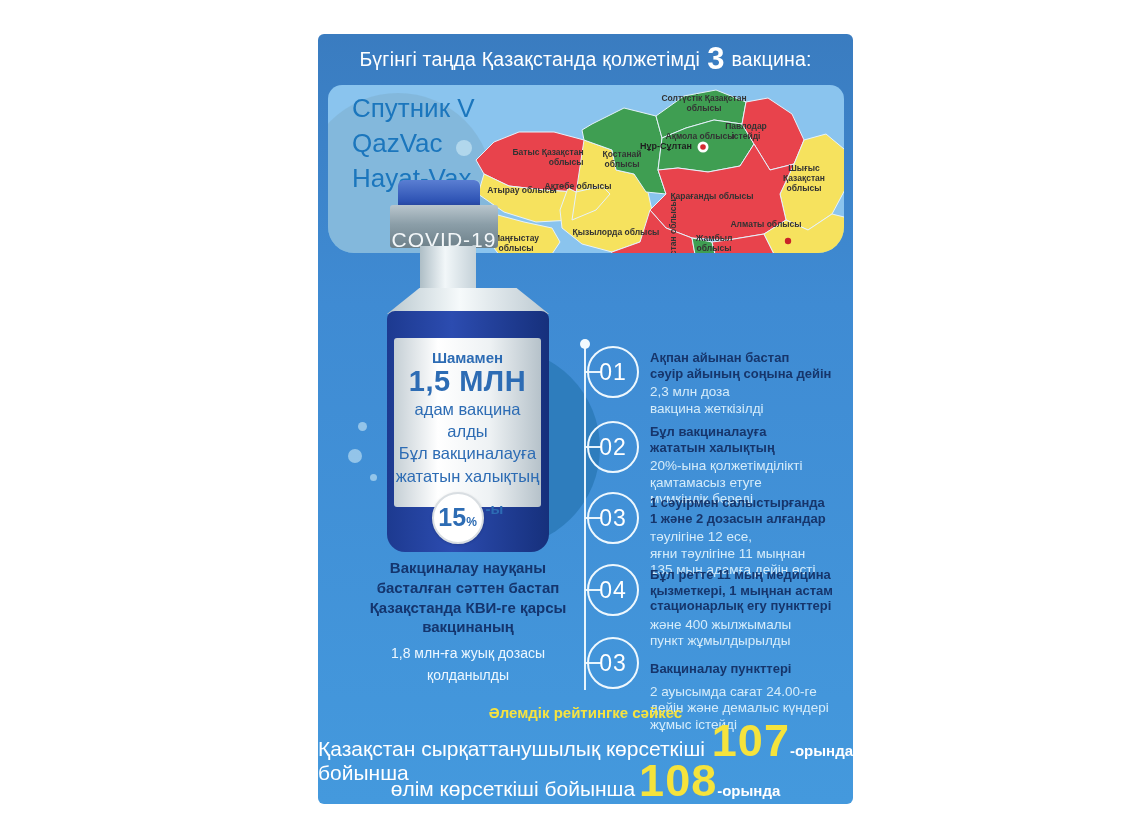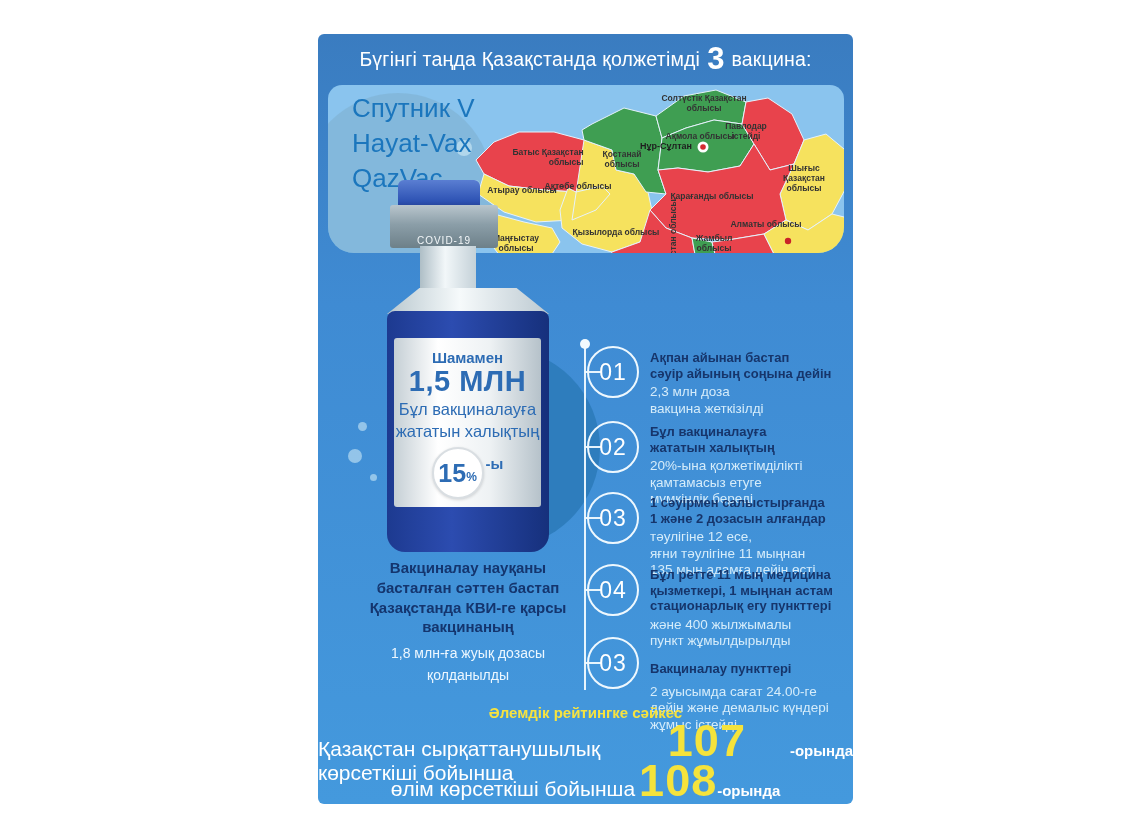--- a/index.html
+++ b/index.html
@@ -37,21 +37,21 @@
   
   .big-circle { position:absolute; left:82px; top:314px; width:200px; height:200px; border-radius:50%;
     background:#2e7dbd; }
 
   
   .bottle-cap { position:absolute; left:80px; top:146px; width:82px; height:28px;
     background:linear-gradient(180deg,#5a7ed2 0%,#2e53b4 75%,#233f92 100%); border-radius:6px 6px 2px 2px; z-index:3; }
   .bottle-band { position:absolute; left:72px; top:171px; width:108px; height:43px;
     background:linear-gradient(180deg,#b9c6cd 0%,#8b9ea8 45%,#6d8089 100%); border-radius:3px; z-index:3;
     display:flex; flex-direction:column; align-items:center; justify-content:center; }
-  .brand { color:#f3f7f9; font-size:10px; letter-spacing:1px; font-weight:400;margin-top:36px; }
+  .brand { color:#f3f7f9; font-size:21px; letter-spacing:1px; font-weight:400;margin-top:36px; }
   .brand-sub { color:#eef3f5; font-size:7px; font-weight:700; letter-spacing:2px; margin-top:2px; }
   .bottle-neck { position:absolute; left:102px; top:212px; width:56px; height:46px; z-index:3;
     background:linear-gradient(90deg,#aebec6 0%,#f2f7f9 45%,#c4d1d8 100%); }
   .bottle-shoulder { position:absolute; left:69px; top:254px; width:162px; height:26px; z-index:3;
     background:linear-gradient(90deg,#b9c8cf 0%,#f6fafb 45%,#bcc9d1 100%);
     clip-path:polygon(20% 0,80% 0,100% 100%,0 100%); }
   .bottle-body { position:absolute; left:69px; top:277px; width:162px; height:241px; z-index:3;
     background:linear-gradient(90deg,#1d3a90 0%,#2c4cb0 40%,#16307c 100%); border-radius:8px 8px 18px 18px; }
   .bottle-label { position:absolute; left:76px; top:304px; width:147px; height:169px; z-index:4;
     background:linear-gradient(90deg,#c5cfd5 0%,#ffffff 30%,#eef2f4 65%,#b6c2ca 100%);
@@ -79,21 +79,21 @@
     border:2px solid #eef8fe; color:#fff; font-size:23px; letter-spacing:1px;
     display:flex; align-items:center; justify-content:center; }
   .tl-text { position:absolute; left:332px; width:205px; }
   .tl-heading { font-size:13px; font-weight:700; color:#16356b; line-height:1.2; white-space:pre-line; }
   .tl-body { margin-top:3px; font-size:13.5px; font-weight:400; color:#d5ecfa; line-height:1.22; white-space:pre-line; }
 
   
   .rating-heading { position:absolute; left:0; top:670px; width:100%; text-align:center;
     font-size:15px; font-weight:700; color:#f7e33f; }
   .rating-row { position:absolute; left:0; width:100%; display:flex; align-items:baseline; justify-content:center; }
-  .rating-row1 { top:686px;gap:44px; }
+  .rating-row1 { top:686px; }
   .rating-row2 { top:726px; }
   .rating-text { font-size:21px; color:#fff; font-weight:400; }
   .rating-number { font-size:45px; font-weight:800; color:#f5e33c; line-height:.95; letter-spacing:1px; margin-left:4px; }
   .rating-suffix { font-size:15px; color:#fff; font-weight:600; }
 </style>
 </head>
 <body>
 
 <div class="page">
   <div class="poster">
@@ -108,22 +108,22 @@
       <div class="panel-circle"></div>
       <div class="bub" style="left:128px;top:55px;width:16px;height:16px;"></div>
       <div class="bub" style="left:142px;top:95px;width:10px;height:10px;"></div>
       <div class="bub" style="left:120px;top:128px;width:18px;height:18px;"></div>
       <div class="bub" style="left:146px;top:150px;width:9px;height:9px;"></div>
       <div class="bub" style="left:128px;top:172px;width:13px;height:13px;"></div>
       <div class="bub" style="left:158px;top:188px;width:8px;height:8px;"></div>
 
       <div class="vaccines">
         <div>Спутник V</div>
+        <div>QazVac</div>
         <div>Hayat-Vax</div>
-        <div>QazVac</div>
       </div>
 
       <div class="map">
         <svg viewBox="0 0 390 230">
           <polygon points="12,78 30,60 55,50 90,50 120,58 148,68 152,88 138,104 112,110 80,108 45,104 20,92" fill="#e8434c"></polygon>
           <polygon points="20,92 45,104 80,108 112,110 138,104 146,112 132,128 108,138 72,140 40,130 14,112" fill="#f6e25e"></polygon>
           <polygon points="30,132 60,140 88,146 96,160 84,178 92,200 76,218 56,204 42,182 24,158 18,140" fill="#f6e25e"></polygon>
           <polygon points="120,58 148,68 152,88 170,92 184,110 190,138 176,160 148,170 118,162 98,146 96,128 104,106 112,110 138,104 146,112 132,128 108,138" fill="#f6e25e"></polygon>
           <polygon points="128,42 160,26 192,34 198,56 194,88 202,112 182,110 170,92 152,88 148,68 120,58 118,48" fill="#3f9e52"></polygon>
           <polygon points="192,34 220,14 252,8 282,20 278,42 250,38 222,46 198,56" fill="#3f9e52"></polygon>
@@ -177,20 +177,21 @@
     <div class="bottle-band">
       <div class="brand">COVID-19</div>
       <div class="brand-sub">VACCINE</div>
     </div>
     <div class="bottle-neck"></div>
     <div class="bottle-shoulder"></div>
     <div class="bottle-body"></div>
     <div class="bottle-label">
       <div class="lbl-intro">Шамамен</div>
       <div class="lbl-big">1,5 МЛН</div>
+      <div class="lbl-line">адам вакцина алды</div>
       <div class="lbl-line">Бұл вакциналауға</div>
       <div class="lbl-line">жататын халықтың</div>
       <div class="pct-row">
         <div class="pct-circle">
           <span class="pct-num">15</span>
           <span class="pct-sign">%</span>
         </div>
         <span class="pct-suffix">-ы</span>
       </div>
     </div>

